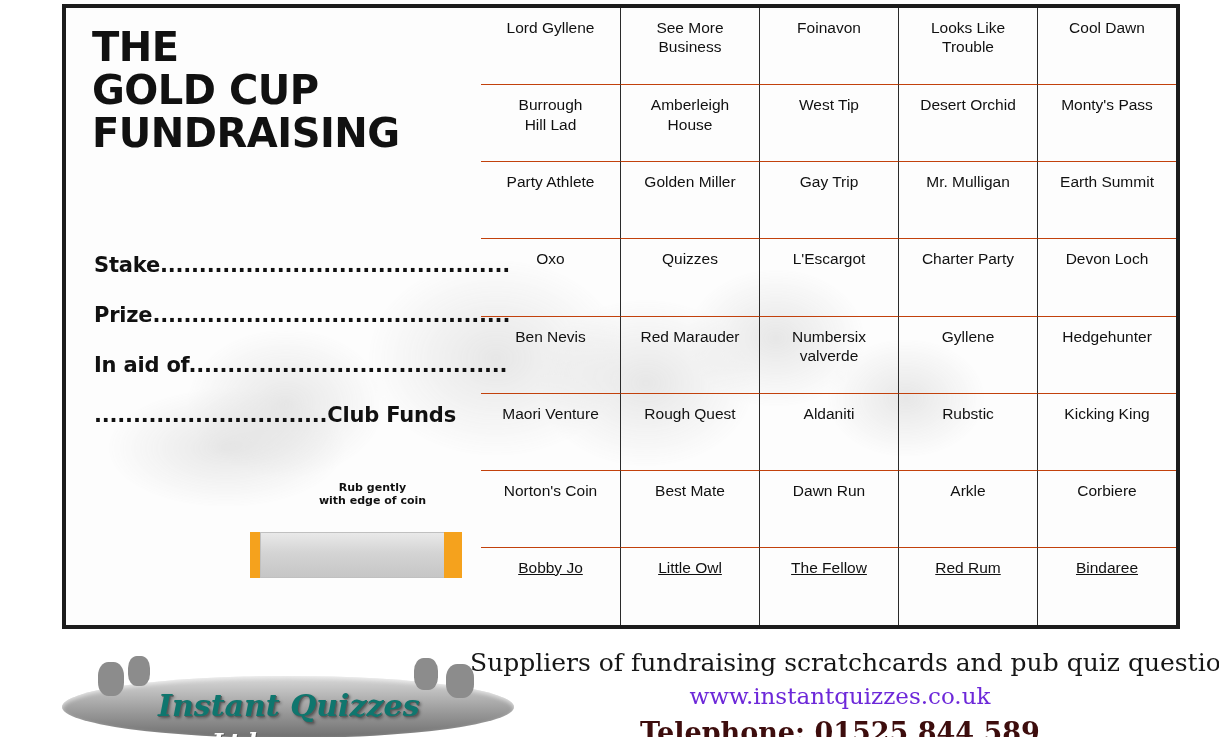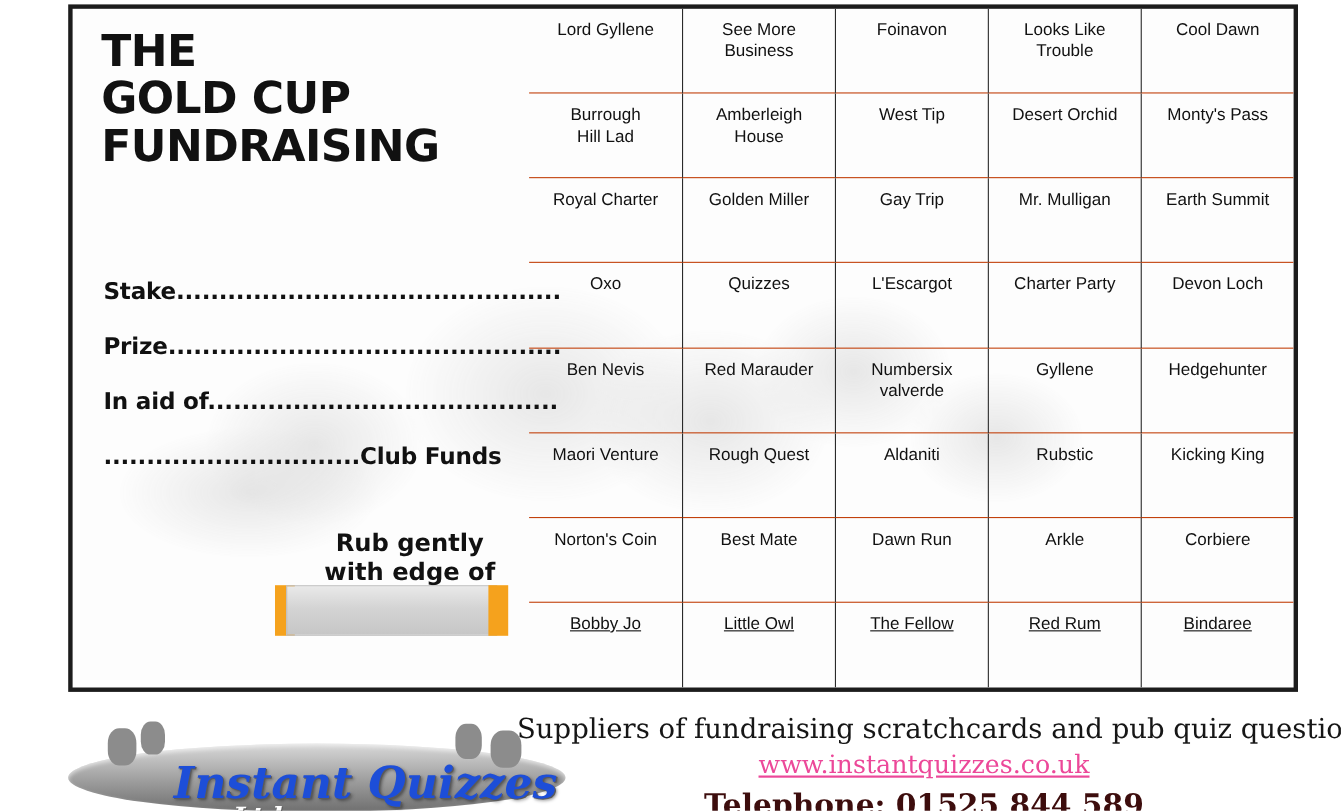--- a/index.html
+++ b/index.html
@@ -85,21 +85,21 @@
   }
 
   .rub-label {
     position: absolute;
     left: 204px;
     top: 474px;
     width: 205px;
     text-align: center;
     font-family: "DejaVu Sans", sans-serif;
     font-weight: bold;
-    font-size: 22px;
+    font-size: 11px;
     line-height: 1.18;
     color: #111;
   }
   .scratch-wrap {
     position: absolute;
     left: 180px;
     top: 524px;
     width: 220px;
     height: 46px;
   }
@@ -183,22 +183,22 @@
     border-radius: 40%;
     background: #8c8c8c;
   }
   .logo-text {
     position: absolute;
     left: 96px;
     top: 34px;
     font-family: "DejaVu Serif", serif;
     font-style: italic;
     font-weight: bold;
-    font-size: 40px;
-    color: #1d4ed8;
+    font-size: 30px;
+    color: #0f766e;
     text-shadow: 1px 1px 0 #5a5a5a, 2px 2px 3px rgba(0,0,0,0.45);
     white-space: nowrap;
   }
   .logo-sub {
     position: absolute;
     left: 150px;
     top: 74px;
     font-family: "DejaVu Serif", serif;
     font-style: italic;
     font-weight: bold;
@@ -216,24 +216,23 @@
   }
   .supplier-line1 {
     font-family: "DejaVu Serif", serif;
     font-size: 25px;
     color: #161616;
     white-space: nowrap;
   }
   .supplier-line2 {
     font-family: "DejaVu Serif", serif;
     font-size: 23px;
-    color: #ec4899;
+    color: #6d28d9;
     margin-top: 6px;
     white-space: nowrap;
-    text-decoration: underline;
   }
   .supplier-line3 {
     font-family: "DejaVu Serif", serif;
     font-weight: bold;
     font-size: 27px;
     color: #3d0d0d;
     margin-top: 8px;
     white-space: nowrap;
   }
 </style>
@@ -302,21 +301,21 @@
       <div class="cell">
         <span>West Tip</span>
       </div>
       <div class="cell">
         <span>Desert Orchid</span>
       </div>
       <div class="cell">
         <span>Monty's Pass</span>
       </div>
       <div class="cell">
-        <span>Royal Charter</span>
+        <span>Party Athlete</span>
       </div>
       <div class="cell">
         <span>Golden Miller</span>
       </div>
       <div class="cell">
         <span>Gay Trip</span>
       </div>
       <div class="cell">
         <span>Mr. Mulligan</span>
       </div>

